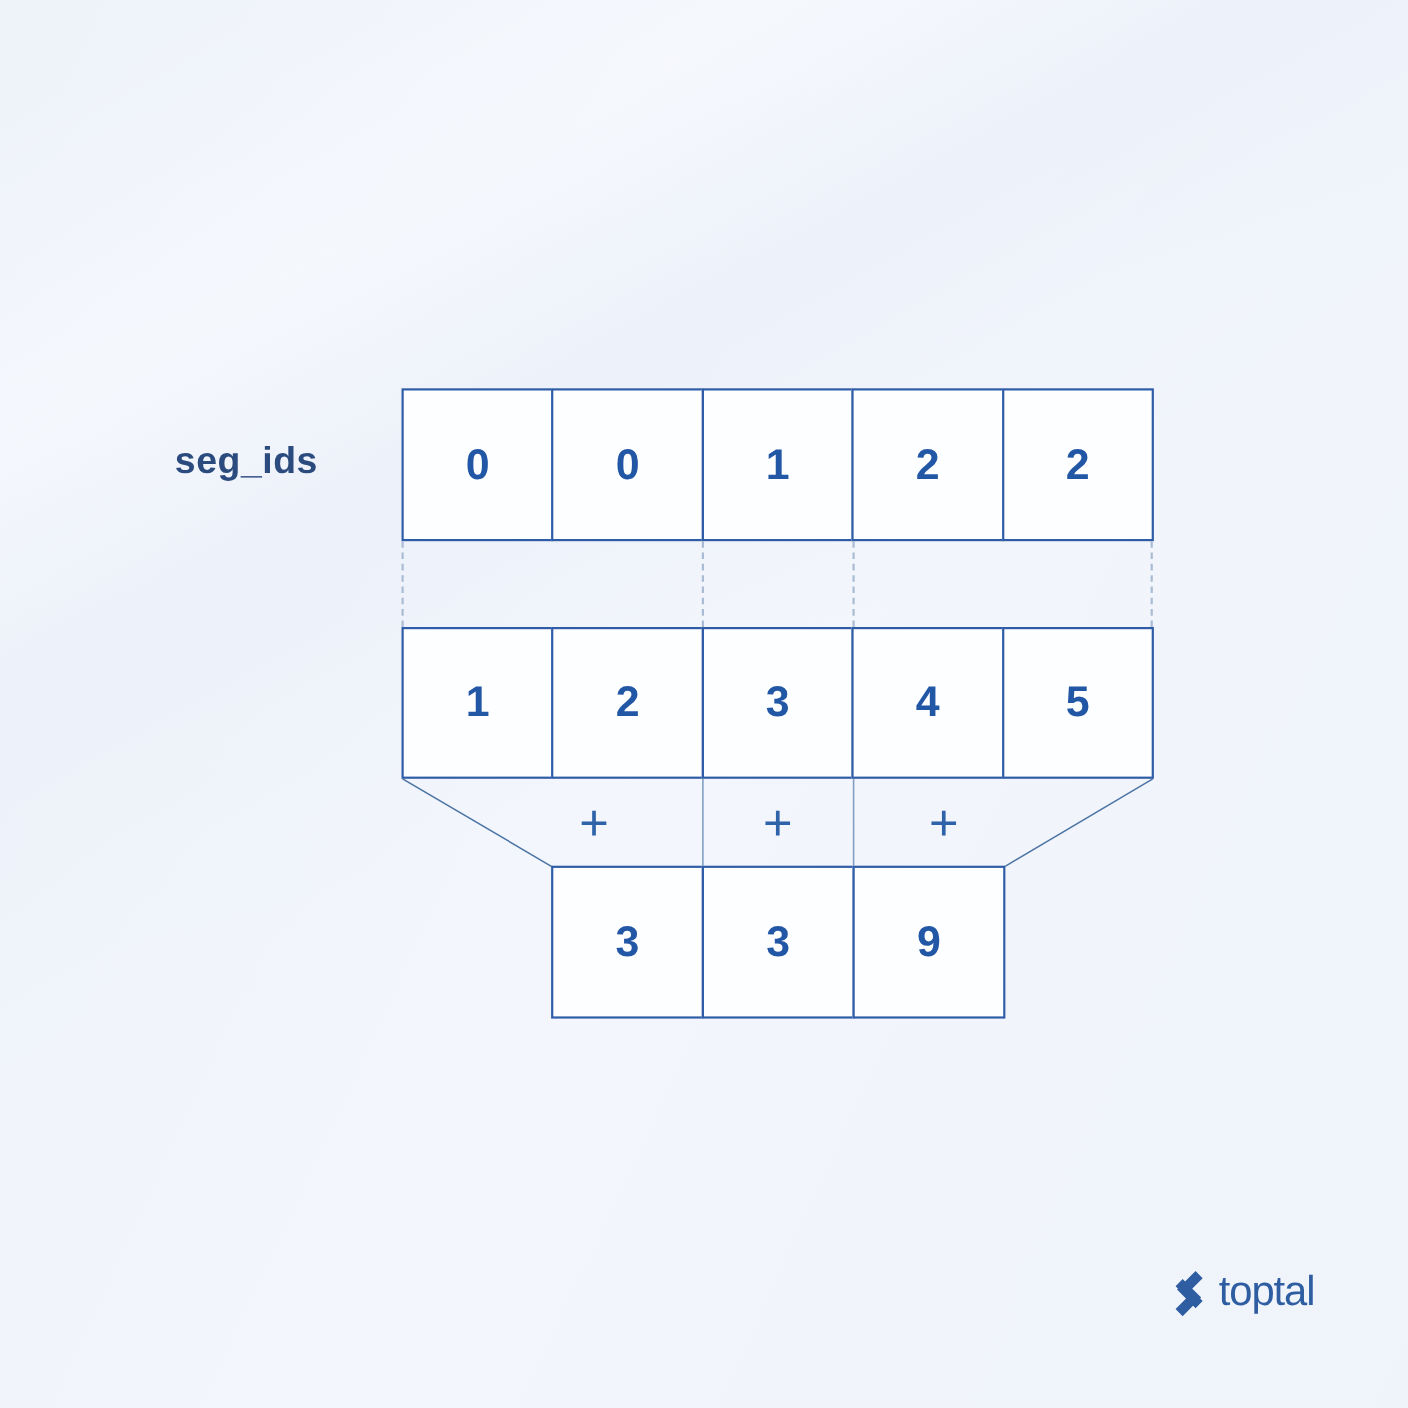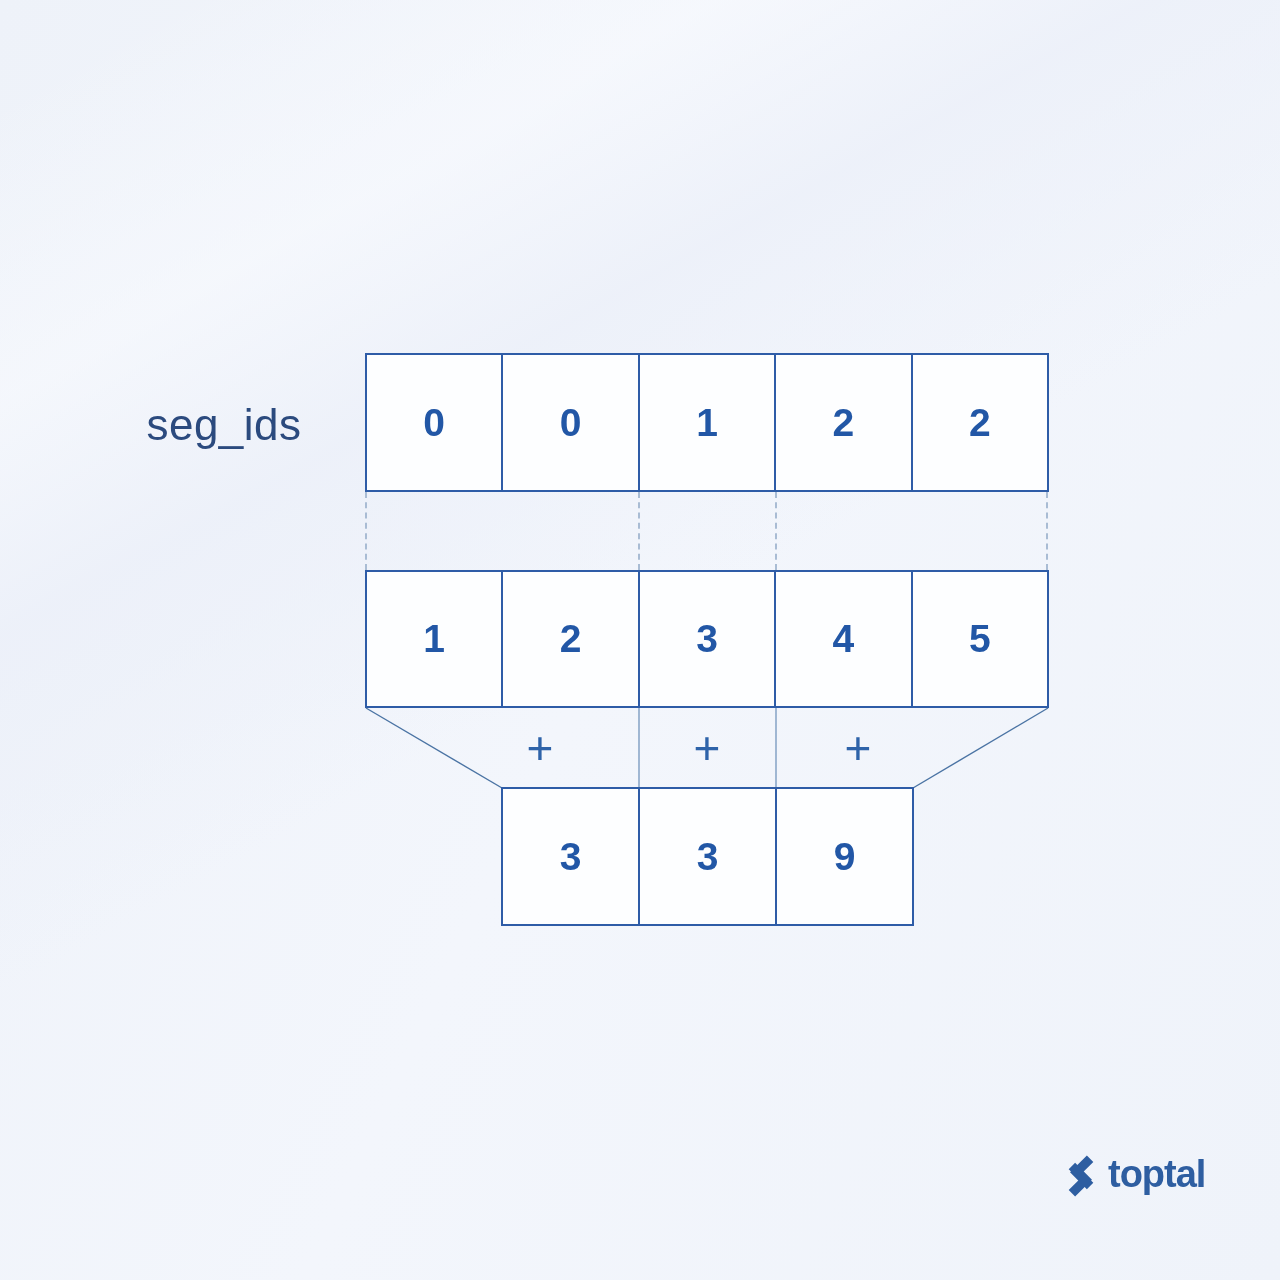--- a/index.html
+++ b/index.html
@@ -37,22 +37,22 @@
   .row-segids { left: 365px; top: 353px; width: 684px; height: 139px; }
   .row-vector { left: 365px; top: 570px; width: 684px; height: 138px; }
   .row-result { left: 501px; top: 787px; width: 413px; height: 139px; }
 
   
   .axis-label {
     position: absolute;
     left: 94px;
     width: 260px;
     text-align: center;
-    font-size: 44px;
-    font-weight: 400;
+    font-size: 34px;
+    font-weight: 700;
     color: #2b4a7e;
     letter-spacing: 0.5px;
   }
   .label-segids { top: 400px; }
   .label-vector { top: 611px; }
 
   
   .dash {
     position: absolute;
     top: 492px;
@@ -89,21 +89,21 @@
   .logo {
     position: absolute;
     left: 1061px;
     top: 1151px;
     display: flex;
     align-items: center;
     gap: 7px;
   }
   .logo-text {
     font-size: 38px;
-    font-weight: 700;
+    font-weight: 400;
     color: #2e5ea1;
     letter-spacing: -1px;
     line-height: 1;
     padding-bottom: 4px;
   }
 </style>
 </head>
 <body>
 
 <div class="canvas">

